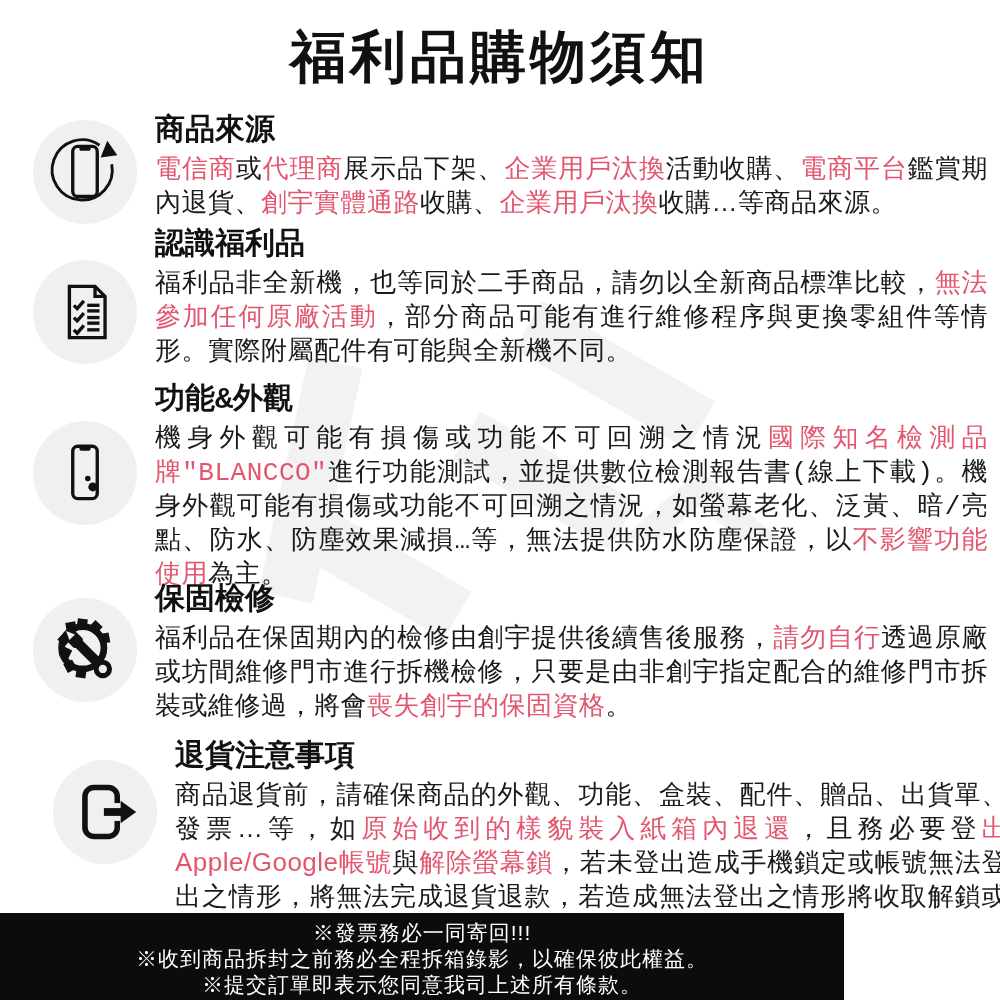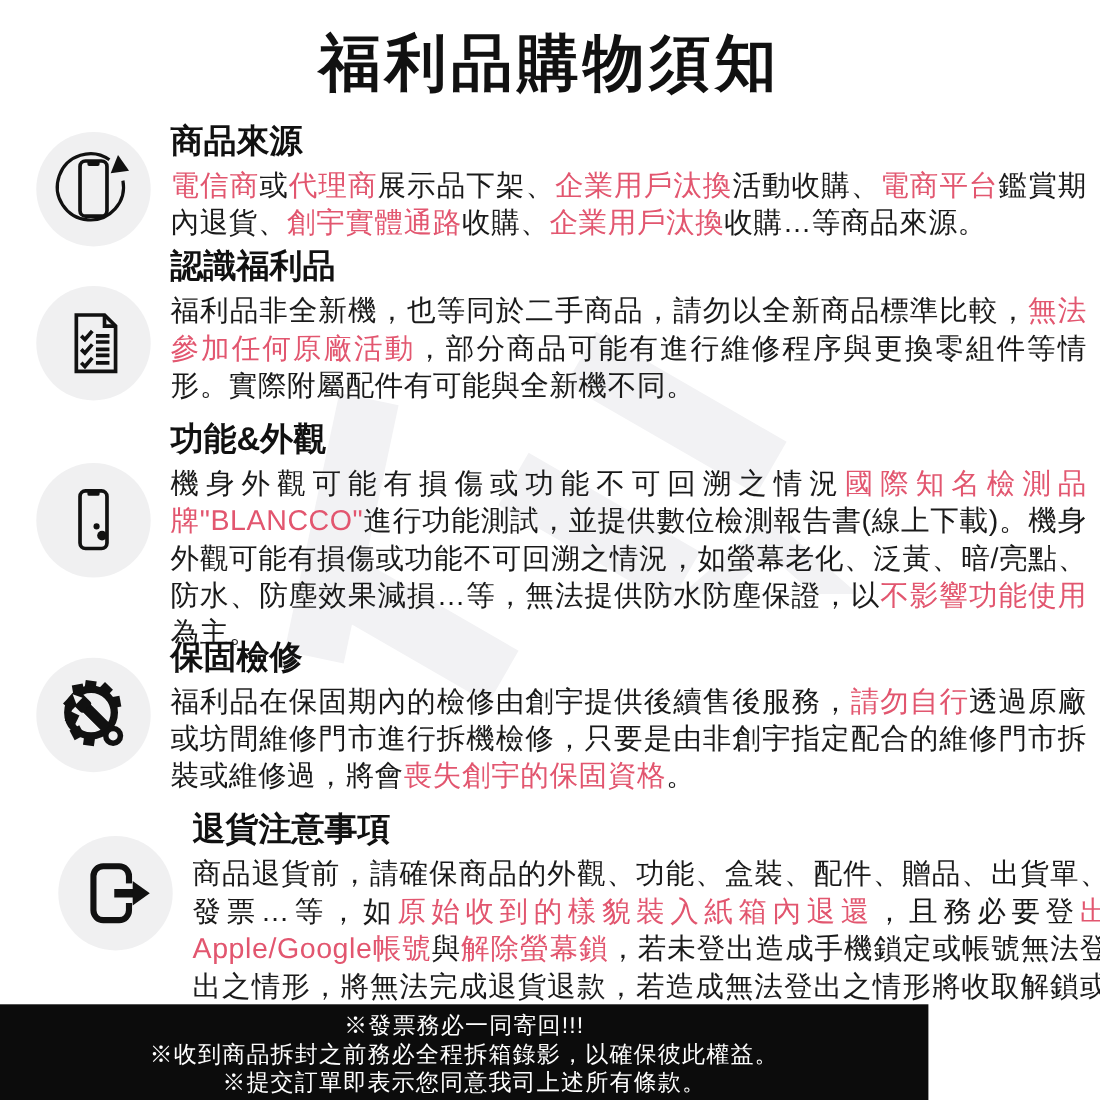--- a/index.html
+++ b/index.html
@@ -15,21 +15,21 @@
   .page{position:relative;width:1000px;height:1000px;overflow:hidden;background:#fff;}
 
   .page-title{
     position:absolute;top:20px;left:0;width:1000px;
     text-align:center;font-size:56px;font-weight:900;letter-spacing:4px;color:#111;
   }
 
   .watermark{position:absolute;left:0;top:0;width:1000px;height:1000px;z-index:0;pointer-events:none;}
 
   .section{position:absolute;left:0;width:1000px;z-index:1;}
-  .s1{top:112px;} .s2{top:226px;} .s3{top:383px;} .s4{top:581px;} .s5{top:738px;margin-left:20px;}
+  .s1{top:112px;} .s2{top:226px;} .s3{top:383px;font-family:Liberation Mono, monospace;} .s4{top:581px;} .s5{top:738px;margin-left:20px;}
 
   .icon-circle{
     position:absolute;left:33px;width:104px;height:104px;border-radius:50%;
     background:var(--circle);display:flex;align-items:center;justify-content:center;
   }
   .s1 .icon-circle{top:8px;} .s2 .icon-circle{top:34px;} .s3 .icon-circle{top:38px;}
   .s4 .icon-circle{top:17px;} .s5 .icon-circle{top:22px;}
   .icon-circle svg{width:78px;height:78px;}
 
   .section-text{margin-left:155px;width:833px;}

